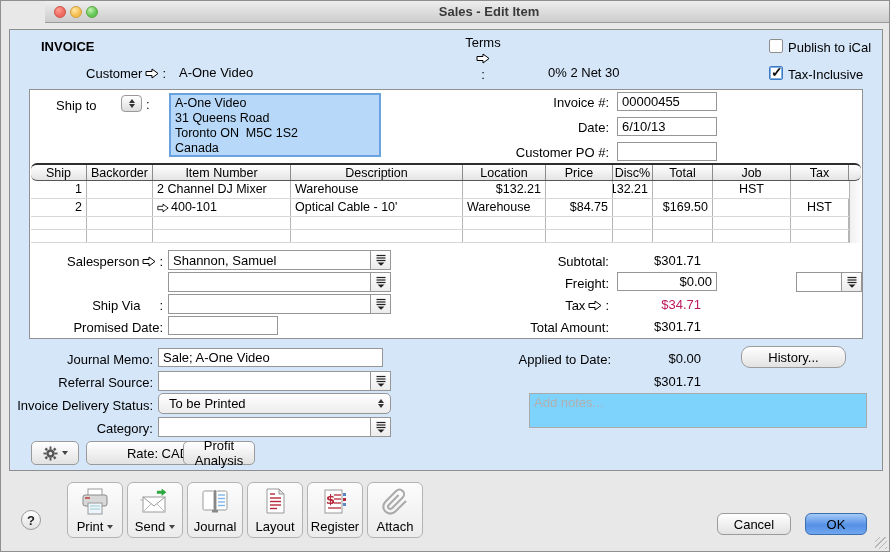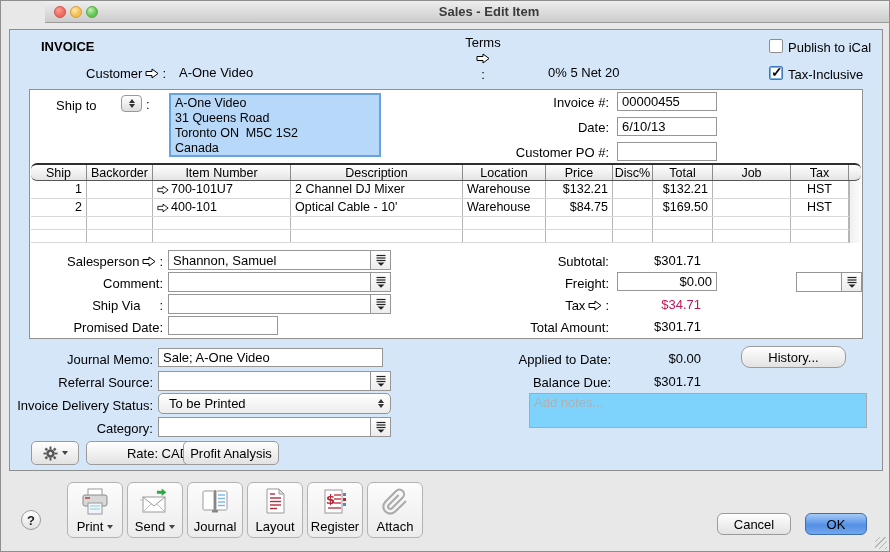--- a/index.html
+++ b/index.html
@@ -145,21 +145,21 @@
 
   <div class="lbl" style="left:433px; top:64px; width:98px;flex-direction:column;">
     <span>Terms</span>
     <span class="arrowicon">
       <svg width="14" height="11" viewBox="0 0 14 11">
           <path d="M1 3.5 H7 V1 L13 5.5 L7 10 V7.5 H1 Z" fill="#fff" stroke="#000" stroke-width="1"></path>
         </svg>
     </span>
     <span>:</span>
   </div>
-  <div class="val" style="left:547px; top:64px;">0% 5 Net 20</div>
+  <div class="val" style="left:547px; top:64px;">0% 2 Net 30</div>
 
   <div class="cb checked" style="left:768px; top:65px;"></div>
   <div class="val" style="left:787px; top:66px;">Tax-Inclusive</div>
 
   <div class="formbox"></div>
 
   <div class="lbl" style="left:55px; top:96px; width:60px; justify-content:flex-start;">Ship to</div>
   <div class="stepper" style="left:120px; top:94px;">
     <span class="tri-up"></span>
     <span class="tri-down"></span>
@@ -191,28 +191,20 @@
       <div class="hc">Price</div>
       <div class="hc">Disc%</div>
       <div class="hc">Total</div>
       <div class="hc">Job</div>
       <div class="hc">Tax</div>
       <div class="hc"></div>
     </div>
     <div class="trow">
       <div class="tc num">1</div>
       <div class="tc"></div>
-      <div class="tc">
-        <span class="arrowicon" style="margin-right:2px;">
-          <svg width="12" height="10" viewBox="0 0 14 11">
-              <path d="M1 3.5 H7 V1 L13 5.5 L7 10 V7.5 H1 Z" fill="#fff" stroke="#000" stroke-width="1"></path>
-            </svg>
-        </span>
-        <span>700-101U7</span>
-      </div>
       <div class="tc">2 Channel DJ Mixer</div>
       <div class="tc">Warehouse</div>
       <div class="tc num">$132.21</div>
       <div class="tc"></div>
       <div class="tc num">$132.21</div>
       <div class="tc"></div>
       <div class="tc ctr">HST</div>
     </div>
     <div class="trow">
       <div class="tc num">2</div>
@@ -276,21 +268,20 @@
           <g stroke="#222" stroke-width="1.2">
             <line x1="1.5" y1="1.5" x2="10.5" y2="1.5"></line>
             <line x1="1.5" y1="4" x2="10.5" y2="4"></line>
             <line x1="1.5" y1="6.5" x2="10.5" y2="6.5"></line>
           </g>
           <path d="M2.5 8.5 h7 l-3.5 3.2 z" fill="#222"></path>
         </svg>
     </span>
   </div>
 
-  <div class="lbl" style="left:30px; top:274px; width:132px;">Comment:</div>
   <div class="combo" style="left:167px; top:271px; width:223px;">
     <input value="" style="">
     <span class="ddbtn">
       <svg width="12" height="12" viewBox="0 0 12 12">
           <g stroke="#222" stroke-width="1.2">
             <line x1="1.5" y1="1.5" x2="10.5" y2="1.5"></line>
             <line x1="1.5" y1="4" x2="10.5" y2="4"></line>
             <line x1="1.5" y1="6.5" x2="10.5" y2="6.5"></line>
           </g>
           <path d="M2.5 8.5 h7 l-3.5 3.2 z" fill="#222"></path>
@@ -392,21 +383,20 @@
           </g>
           <path d="M2.5 8.5 h7 l-3.5 3.2 z" fill="#222"></path>
         </svg>
     </span>
   </div>
 
   <div class="lbl" style="left:490px; top:350px; width:120px;">Applied to Date:</div>
   <div class="val right" style="left:620px; top:350px; width:80px;">$0.00</div>
   <button class="btn pill" style="left:740px; top:345px; width:105px; height:22px;">History...</button>
 
-  <div class="lbl" style="left:490px; top:373px; width:120px;">Balance Due:</div>
   <div class="val right" style="left:620px; top:373px; width:80px;">$301.71</div>
 
   <textarea class="notes" placeholder="Add notes..." style=""></textarea>
 
   <button class="btn" style="left:30px; top:440px; width:48px; height:24px;">
     <svg width="15" height="15" viewBox="0 0 16 16">
       <g fill="#555">
         <circle cx="8" cy="8" r="4.5"></circle>
         <rect x="7" y="0.5" width="2" height="3"></rect>
           <rect x="7" y="12.5" width="2" height="3"></rect>
@@ -415,21 +405,21 @@
         <rect x="2.2" y="2.2" width="2.6" height="2.6" transform="rotate(45 3.5 3.5)"></rect>
         <rect x="11.2" y="2.2" width="2.6" height="2.6" transform="rotate(45 12.5 3.5)"></rect>
         <rect x="2.2" y="11.2" width="2.6" height="2.6" transform="rotate(45 3.5 12.5)"></rect>
         <rect x="11.2" y="11.2" width="2.6" height="2.6" transform="rotate(45 12.5 12.5)"></rect>
       </g>
       <circle cx="8" cy="8" r="1.8" fill="#e8e8e8"></circle>
     </svg>
     <span class="tri-menu"></span>
   </button>
   <button class="btn" style="left:85px; top:440px; width:108px; height:24px;padding-left:36px;">Rate:  CAD</button>
-  <button class="btn" style="left:182px; top:440px; width:96px; height:24px;">Profit Analysis</button>
+  <button class="btn" style="left:182px; top:440px; width:72px; height:24px;">Profit Analysis</button>
 
   <div class="toolbtn" style="left:126px;">
     <svg class="ticon" width="32" height="28" viewBox="0 0 32 28">
       <rect x="4" y="9" width="22" height="15" fill="#fff" stroke="#999"></rect>
       <path d="M4 9 L15 18 L26 9" fill="none" stroke="#999"></path>
       <path d="M4 24 L12 16 M26 24 L18 16" fill="none" stroke="#bbb"></path>
       <line x1="1" y1="12" x2="5" y2="12" stroke="#bbb"></line>
       <path d="M22 4 h5 v-2.5 l5 4 -5 4 V7 h-5 z" fill="#2fa842" transform="translate(-3,-1) scale(0.95)"></path>
     </svg>
     <span class="tlabel">

